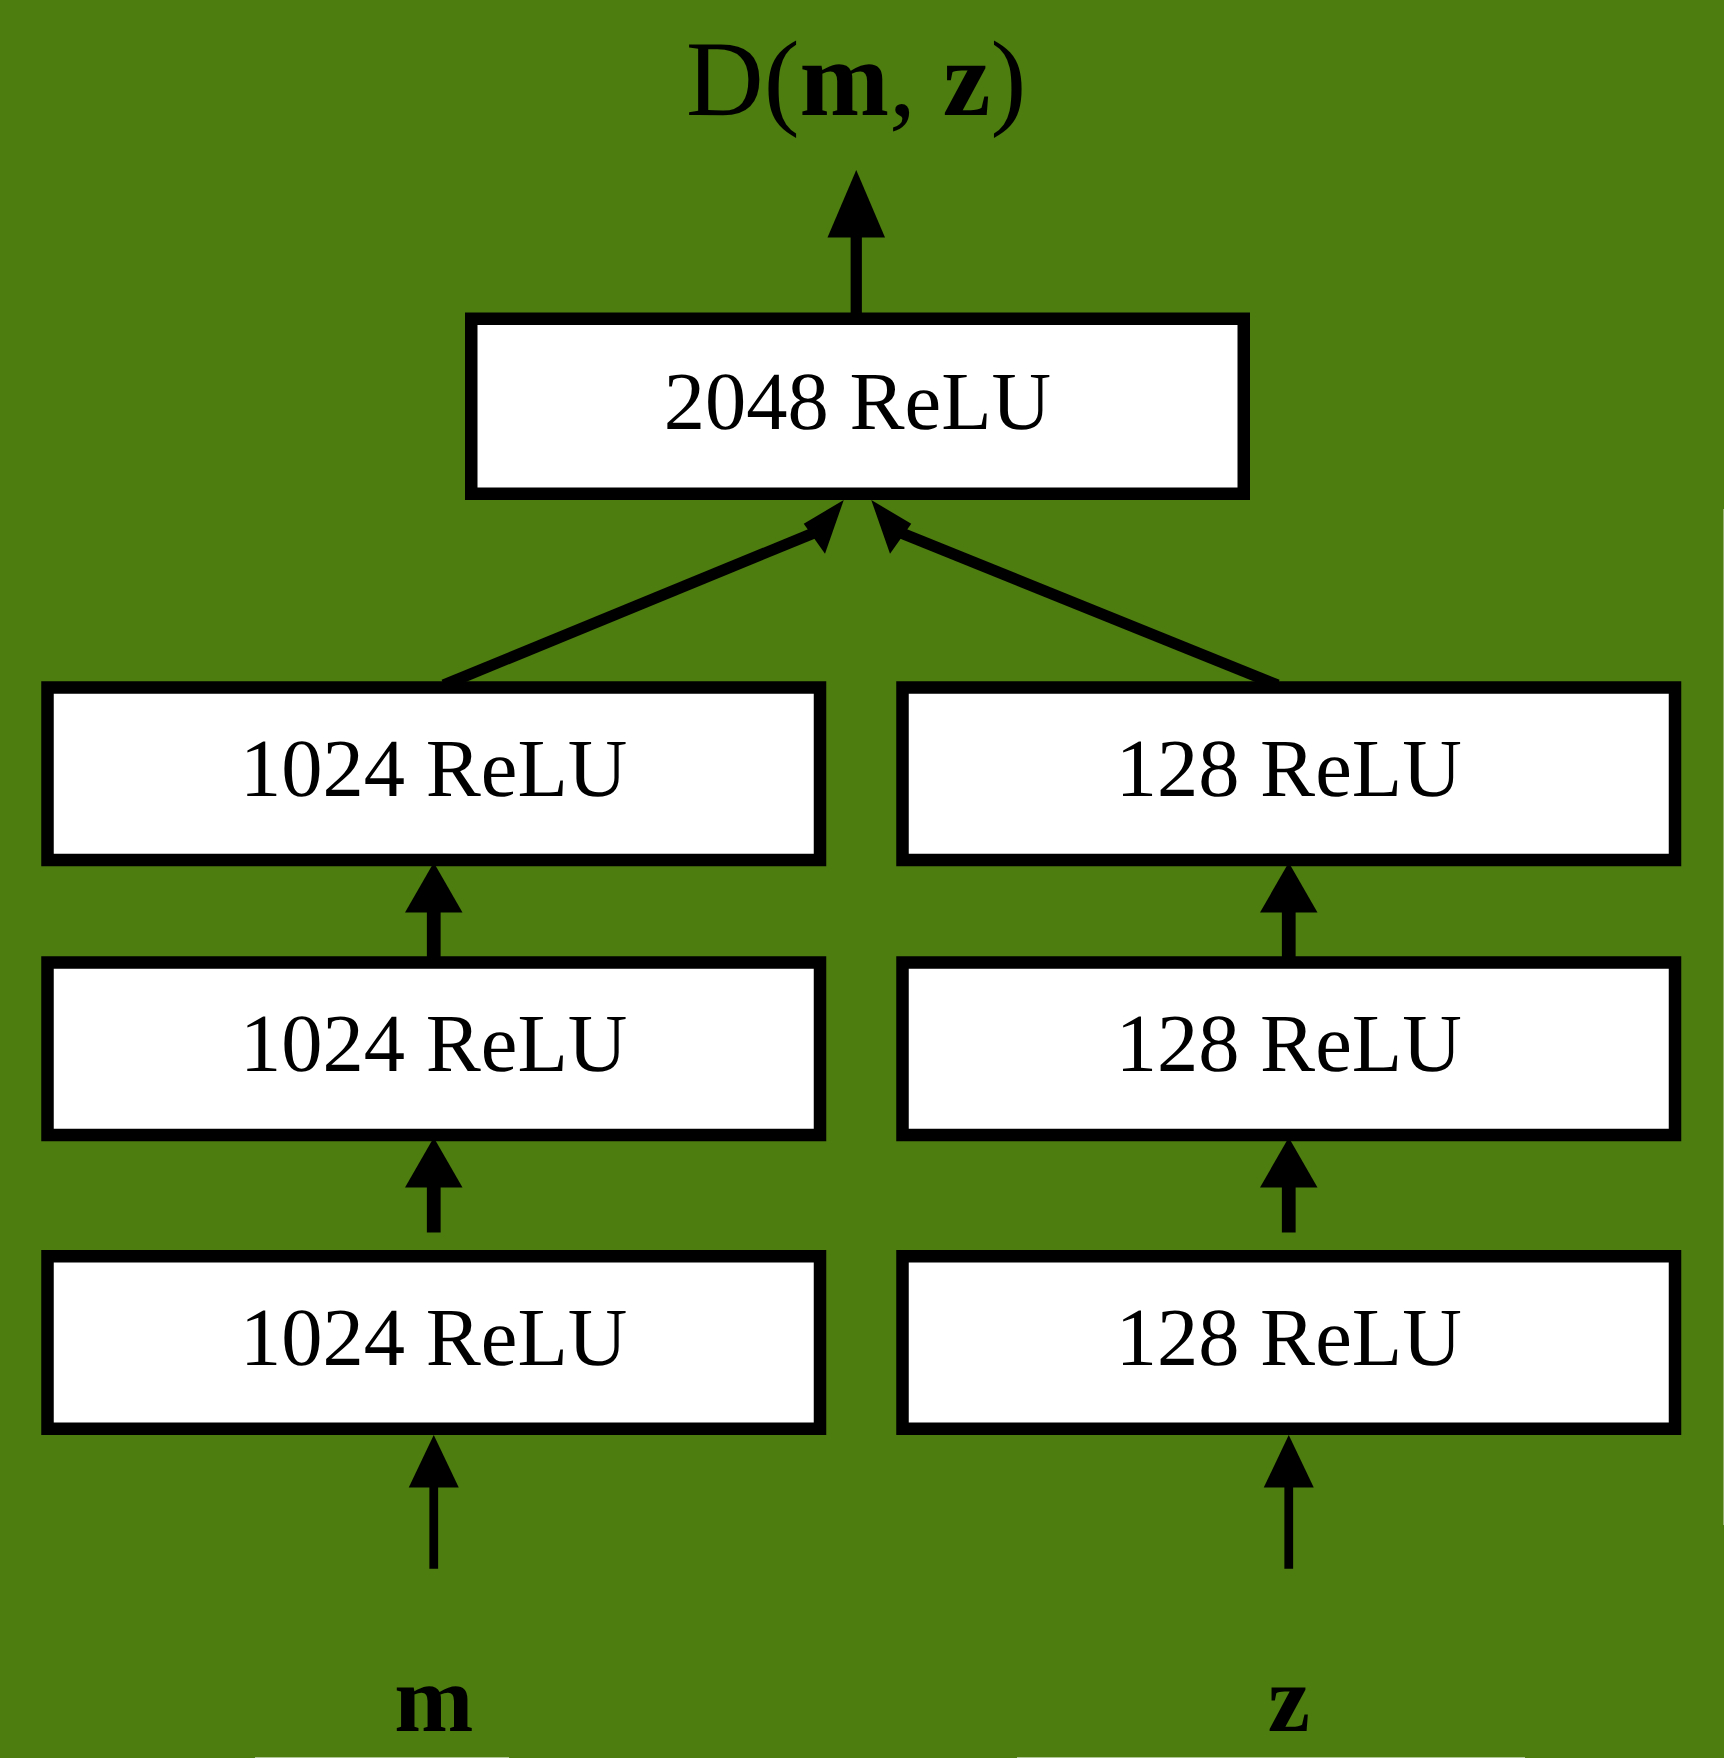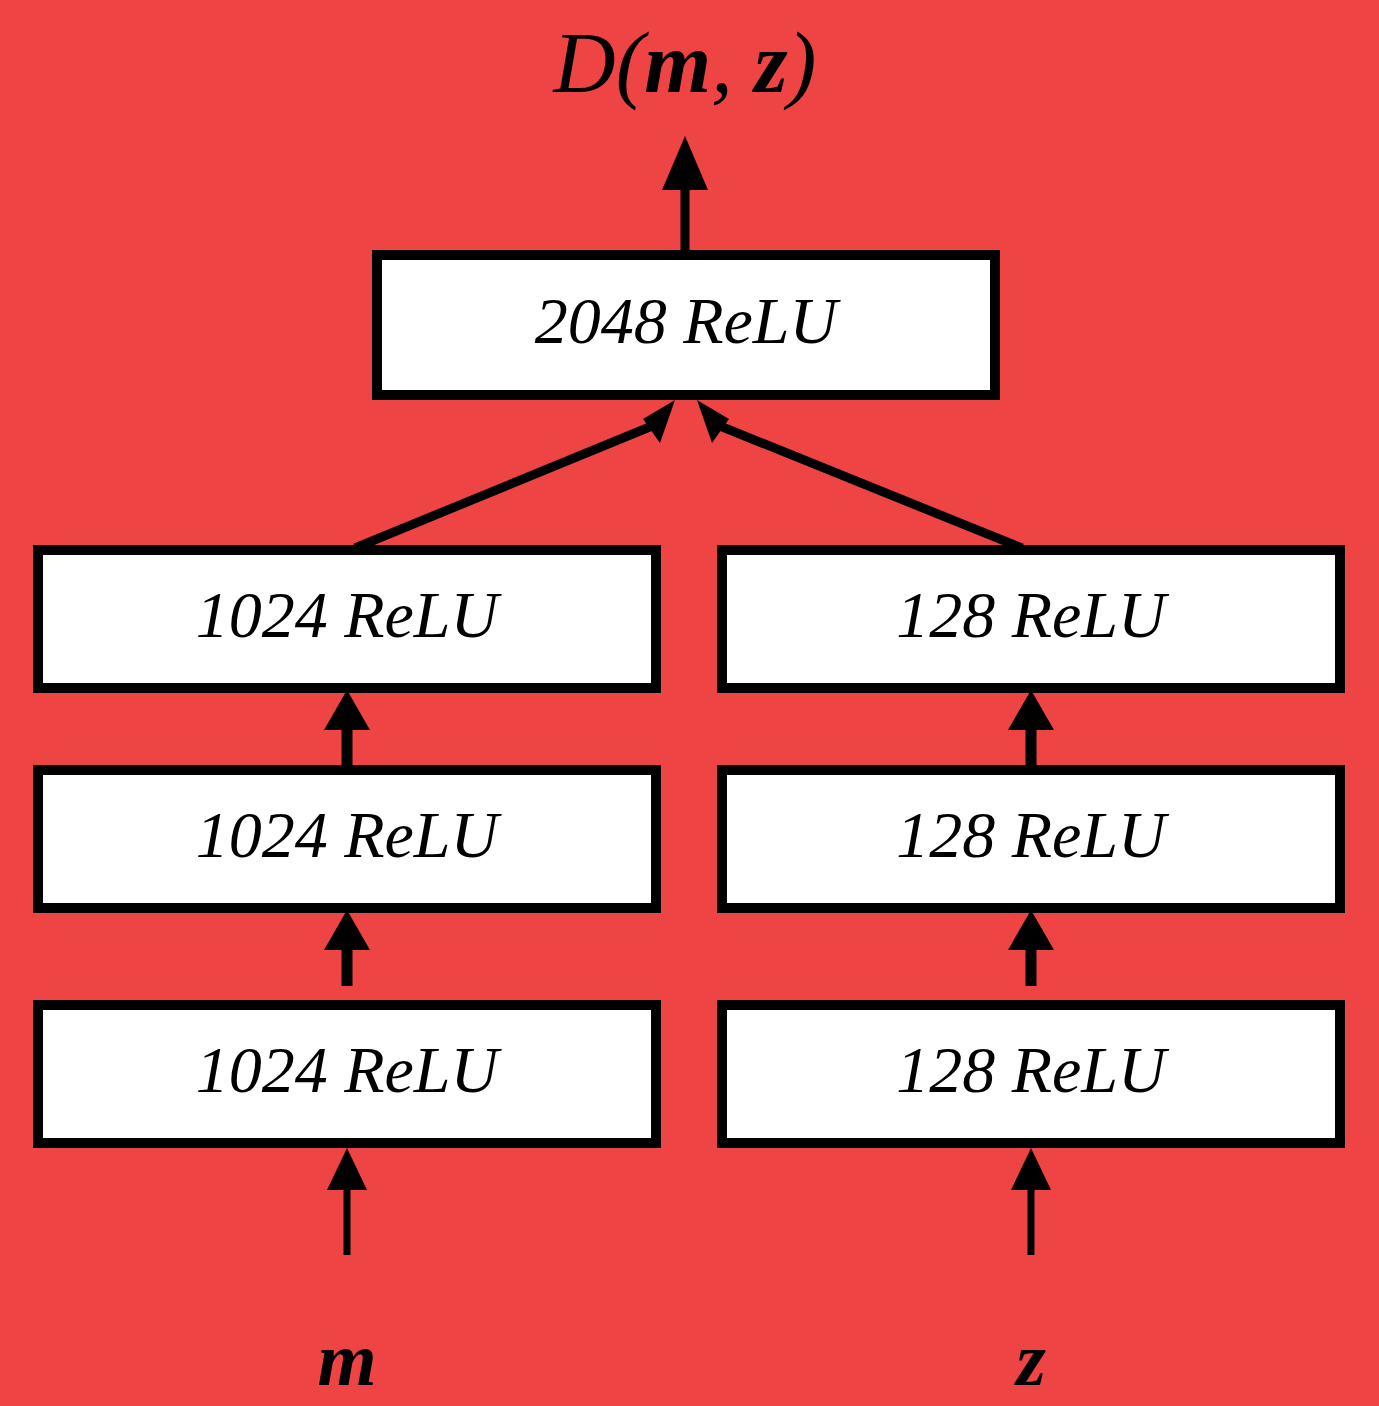--- a/index.html
+++ b/index.html
@@ -10,22 +10,21 @@
   body {
     width: 1379px;
     height: 1406px;
     font-family: "Liberation Serif", "DejaVu Serif", serif;
     overflow: hidden;
   }
   #diagram-root {
     position: relative;
     width: 1379px;
     height: 1406px;
-    background: #ef4444;
-    font-style: italic;
+    background: #4d7c0f;
   }
   svg#net-svg {
     position: absolute;
     top: 0;
     left: 0;
     width: 1379px;
     height: 1406px;
     display: block;
   }
   .layer-box-rect {

